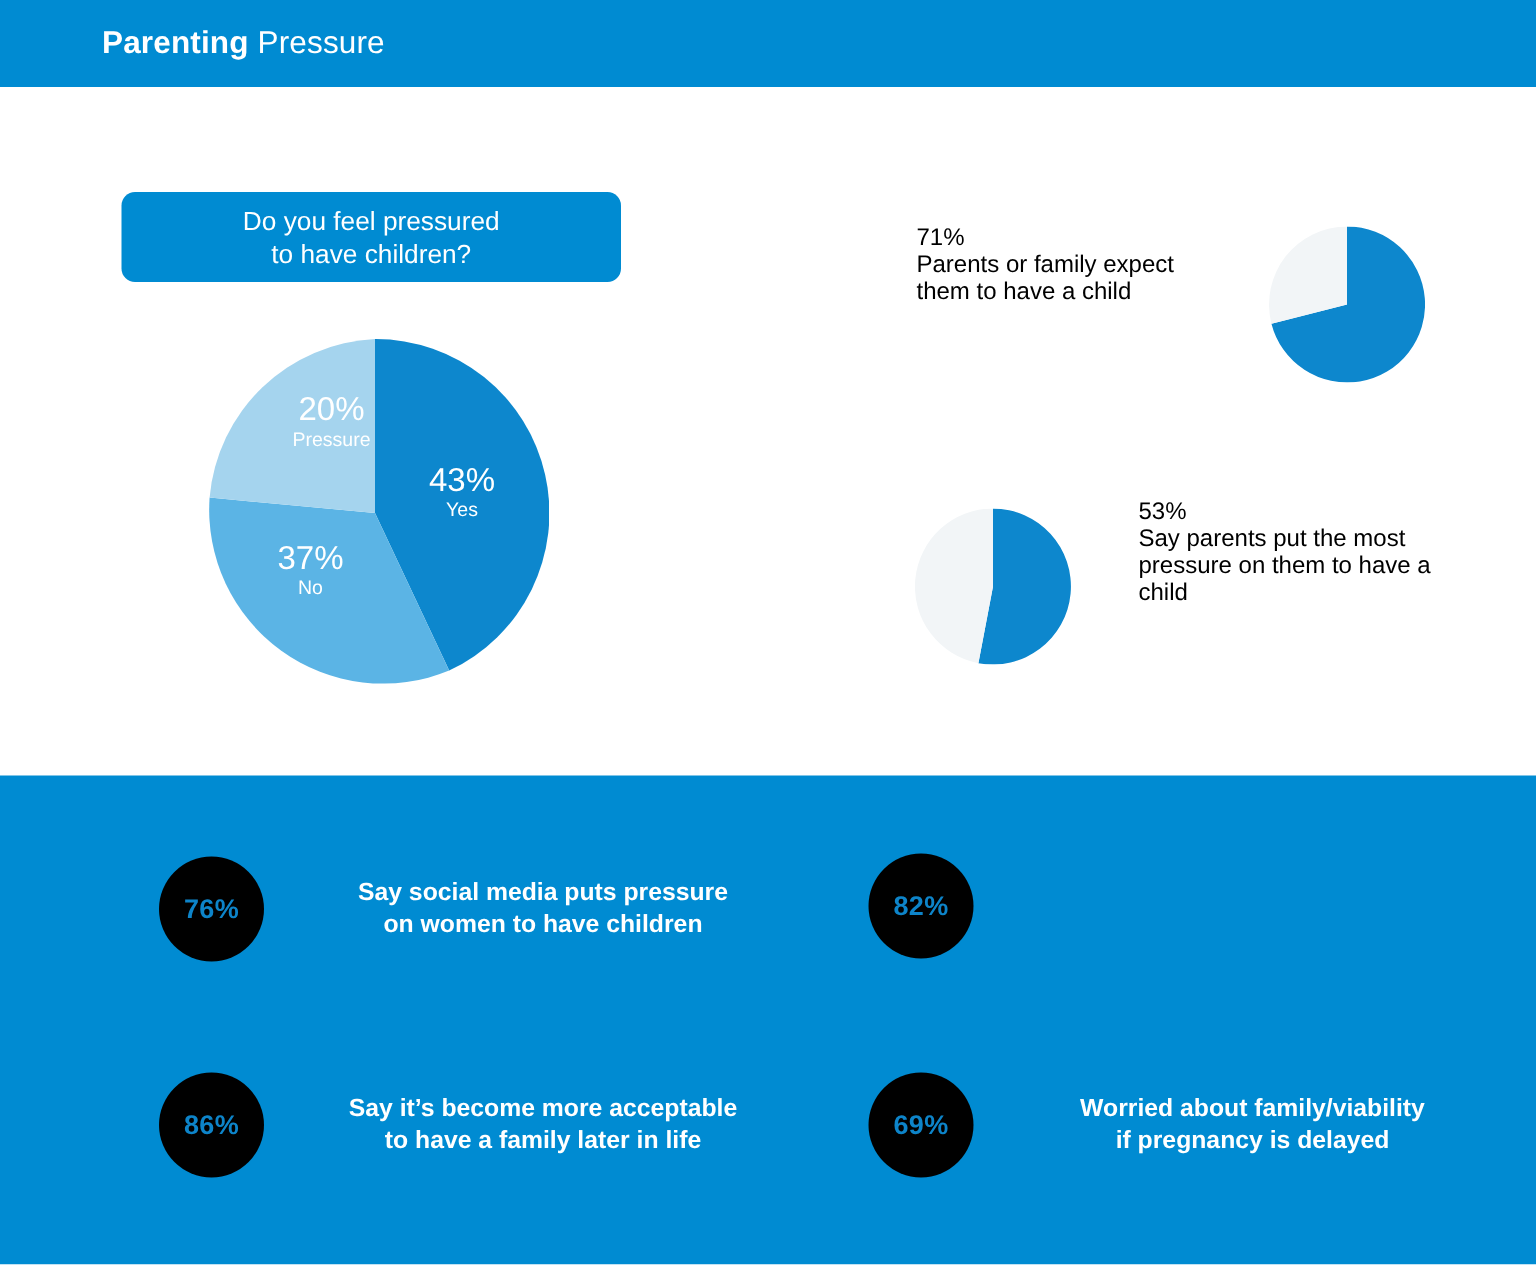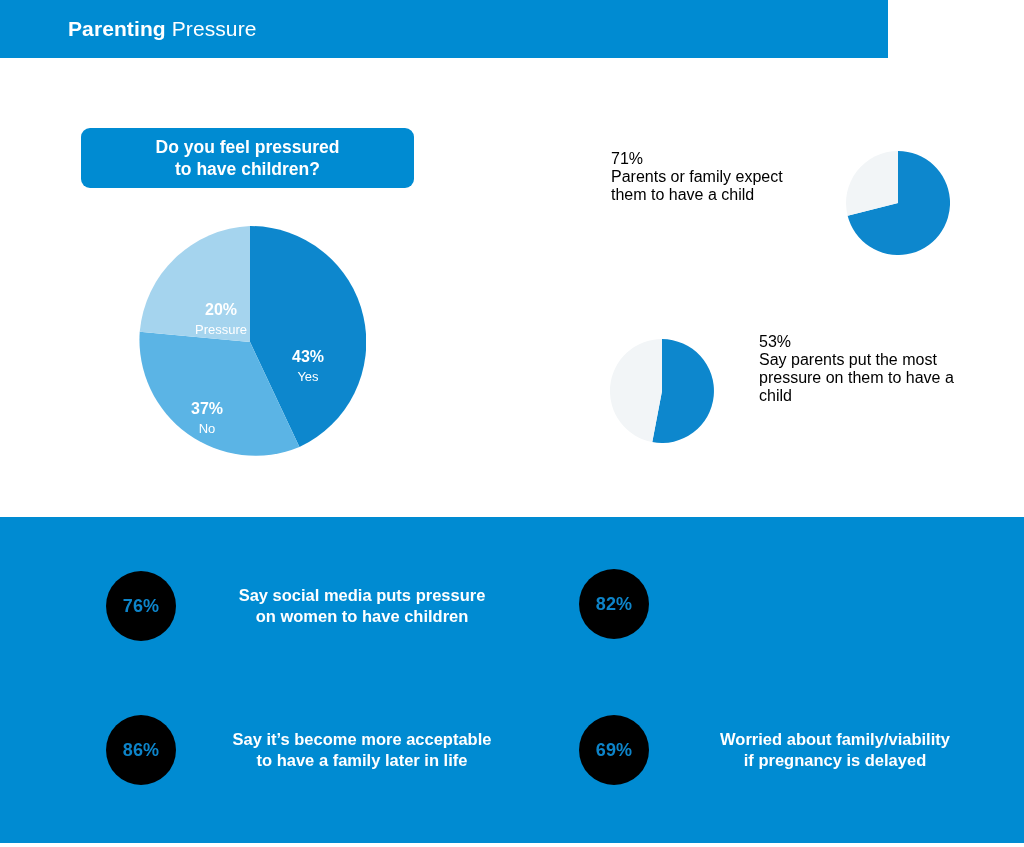--- a/index.html
+++ b/index.html
@@ -17,21 +17,21 @@
   .page {
     position: relative;
     width: 1024px;
     height: 847px;
   }
 
   
   .header-bar {
     position: absolute;
     left: 0; top: 0;
-    width: 888px;
+    width: 1024px;
     height: 58px;
     background: #008bd2;
   }
   .header-title {
     position: absolute;
     left: 68px;
     top: 17px;
     font-size: 21px;
     color: #ffffff;
     letter-spacing: 0.1px;
@@ -50,21 +50,21 @@
     background: #008bd2;
     border-radius: 9px;
     display: flex;
     align-items: center;
     justify-content: center;
     text-align: center;
   }
   .question-pill .q-text {
     color: #ffffff;
     font-size: 17.5px;
-    font-weight: bold;
+    font-weight: normal;
     line-height: 22px;
     white-space: pre-line;
   }
 
   
   .main-pie-wrap {
     position: absolute;
     left: 134px;
     top: 226px;
     width: 232px;
@@ -72,24 +72,23 @@
   }
   .main-pie-wrap svg { display: block; }
   .pie-label {
     position: absolute;
     text-align: center;
     pointer-events: none;
   }
   .pie-label .pct {
     display: block;
     color: #ffffff;
-    font-weight: bold;
-    font-size: 16px;
+    font-weight: normal;
+    font-size: 22px;
     line-height: 22px;
-    margin-top: 37px;
   }
   .pie-label .nm {
     display: block;
     color: #ffffff;
     font-weight: normal;
     font-size: 13px;
     line-height: 17px;
   }
   .lbl-yes  { left: 268px; top: 309px; width: 80px; }
   .lbl-no   { left: 168px; top: 361px; width: 78px; }

